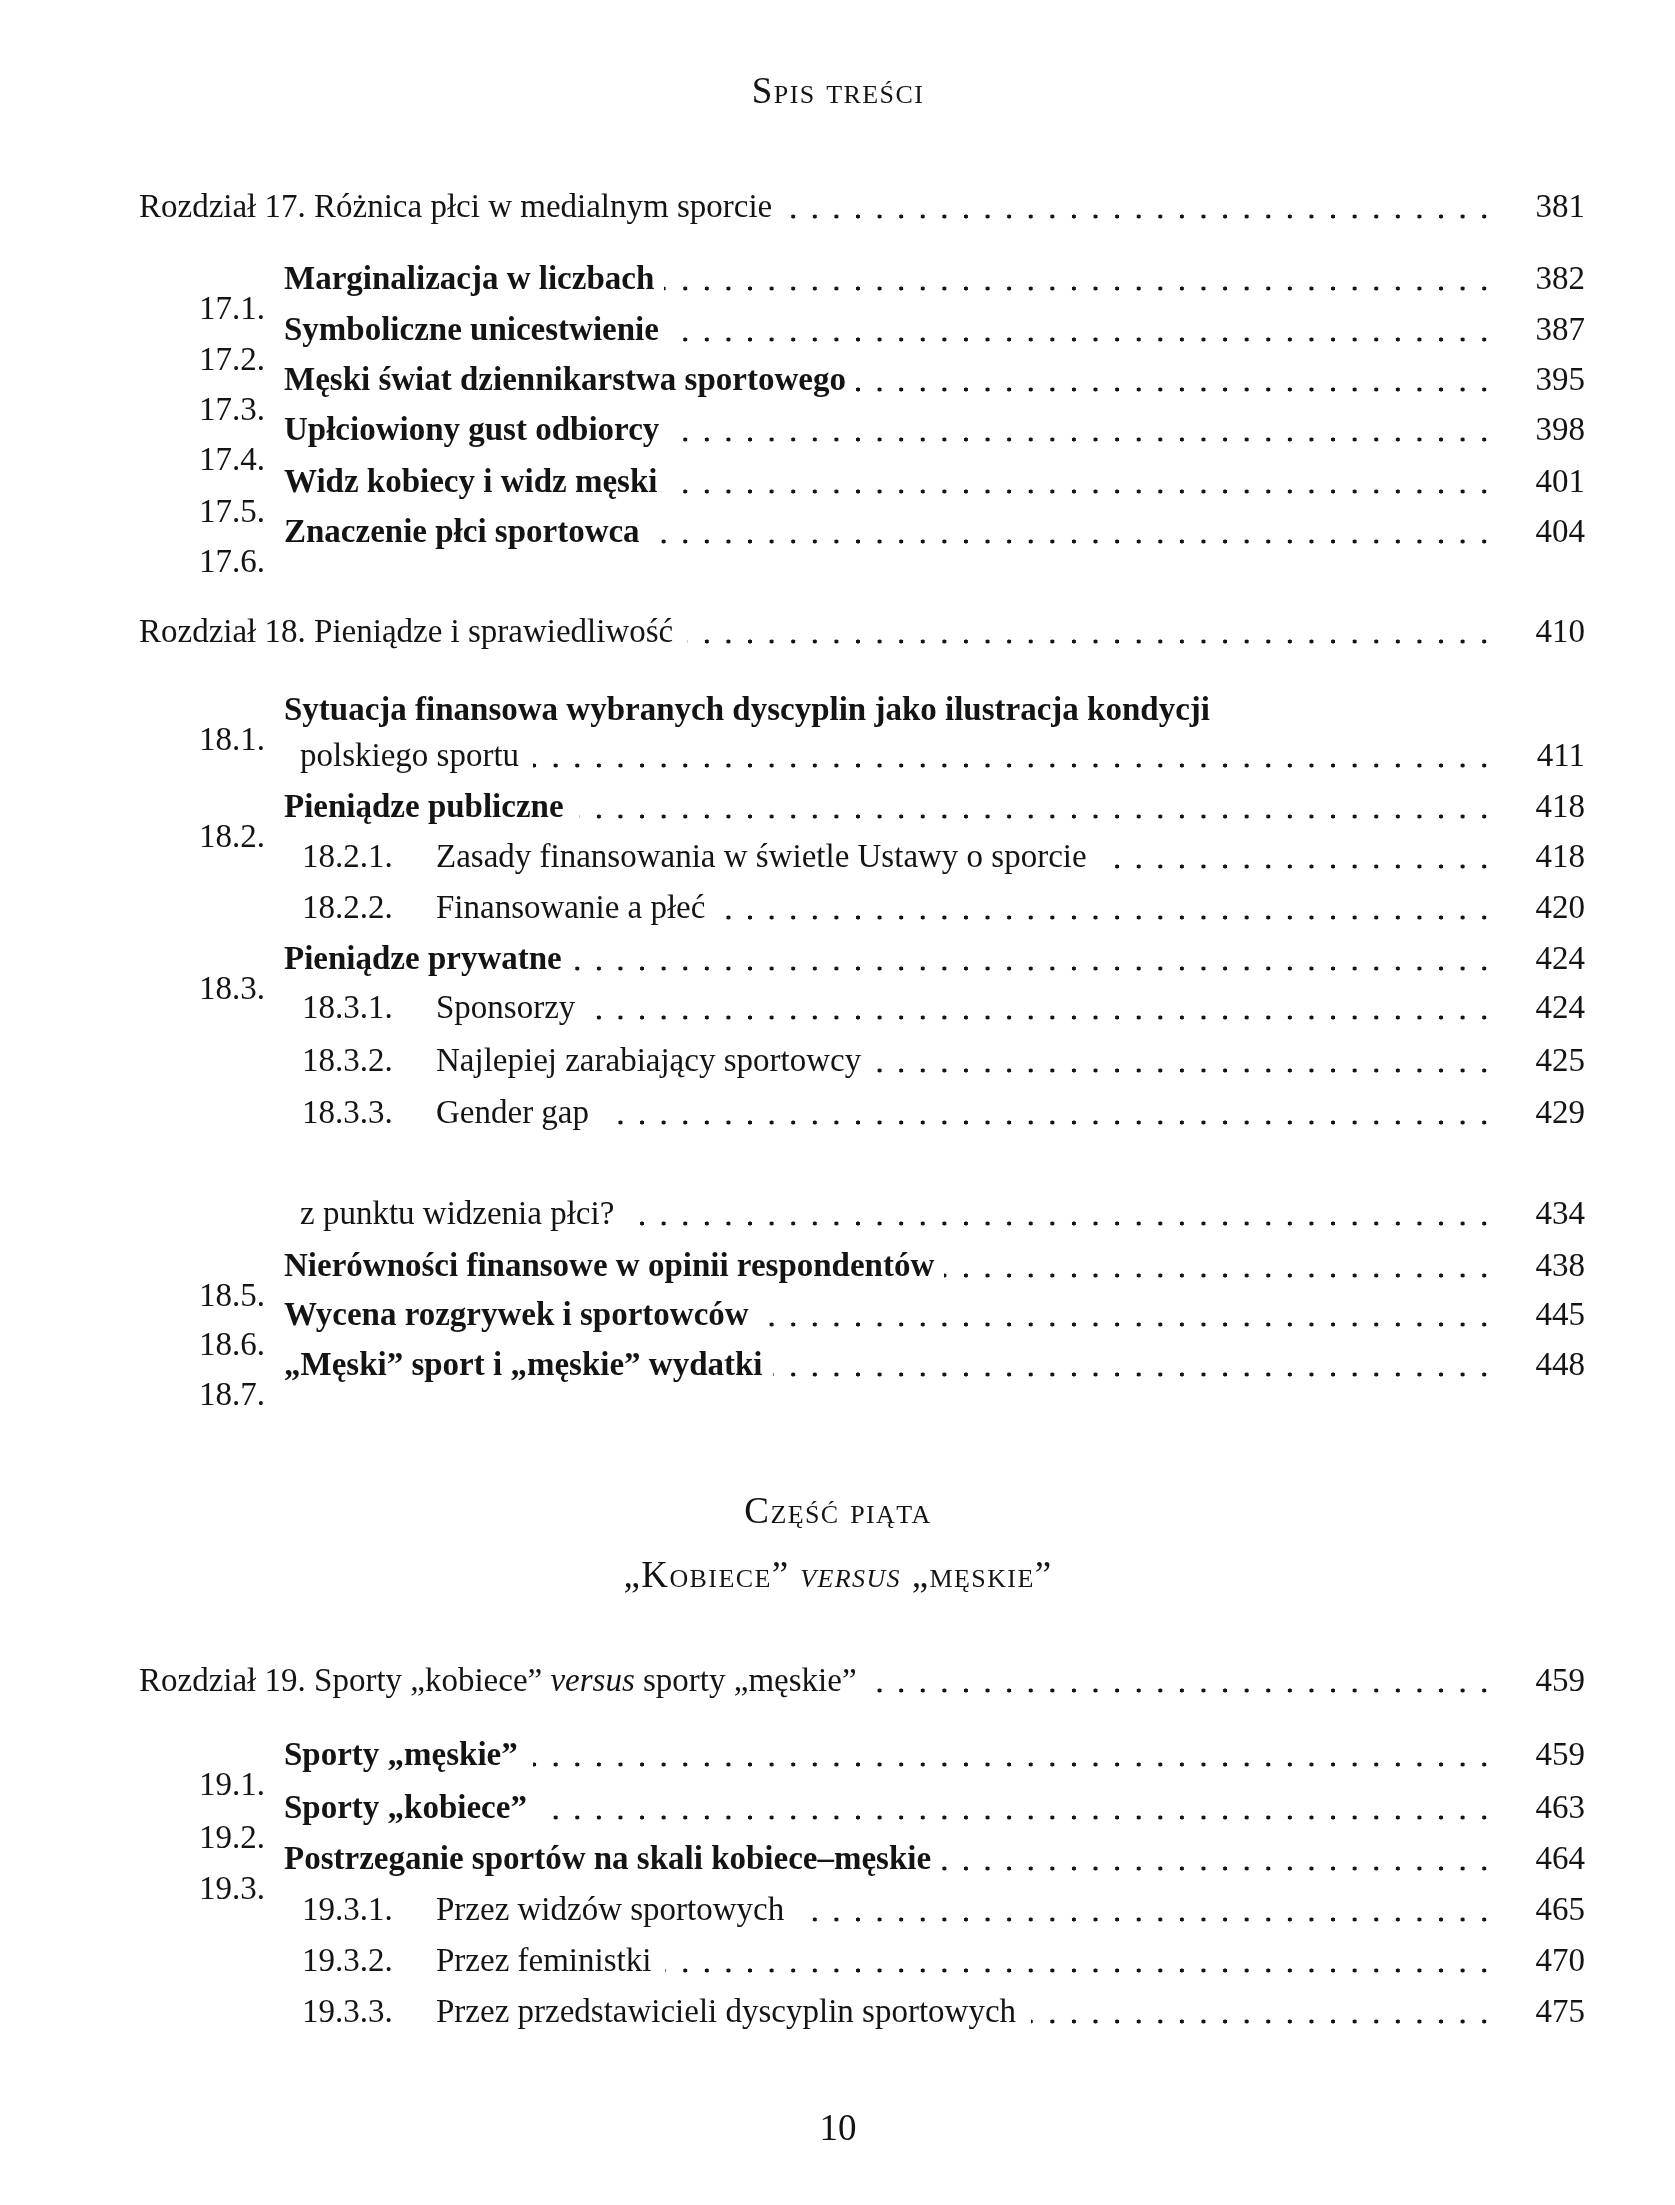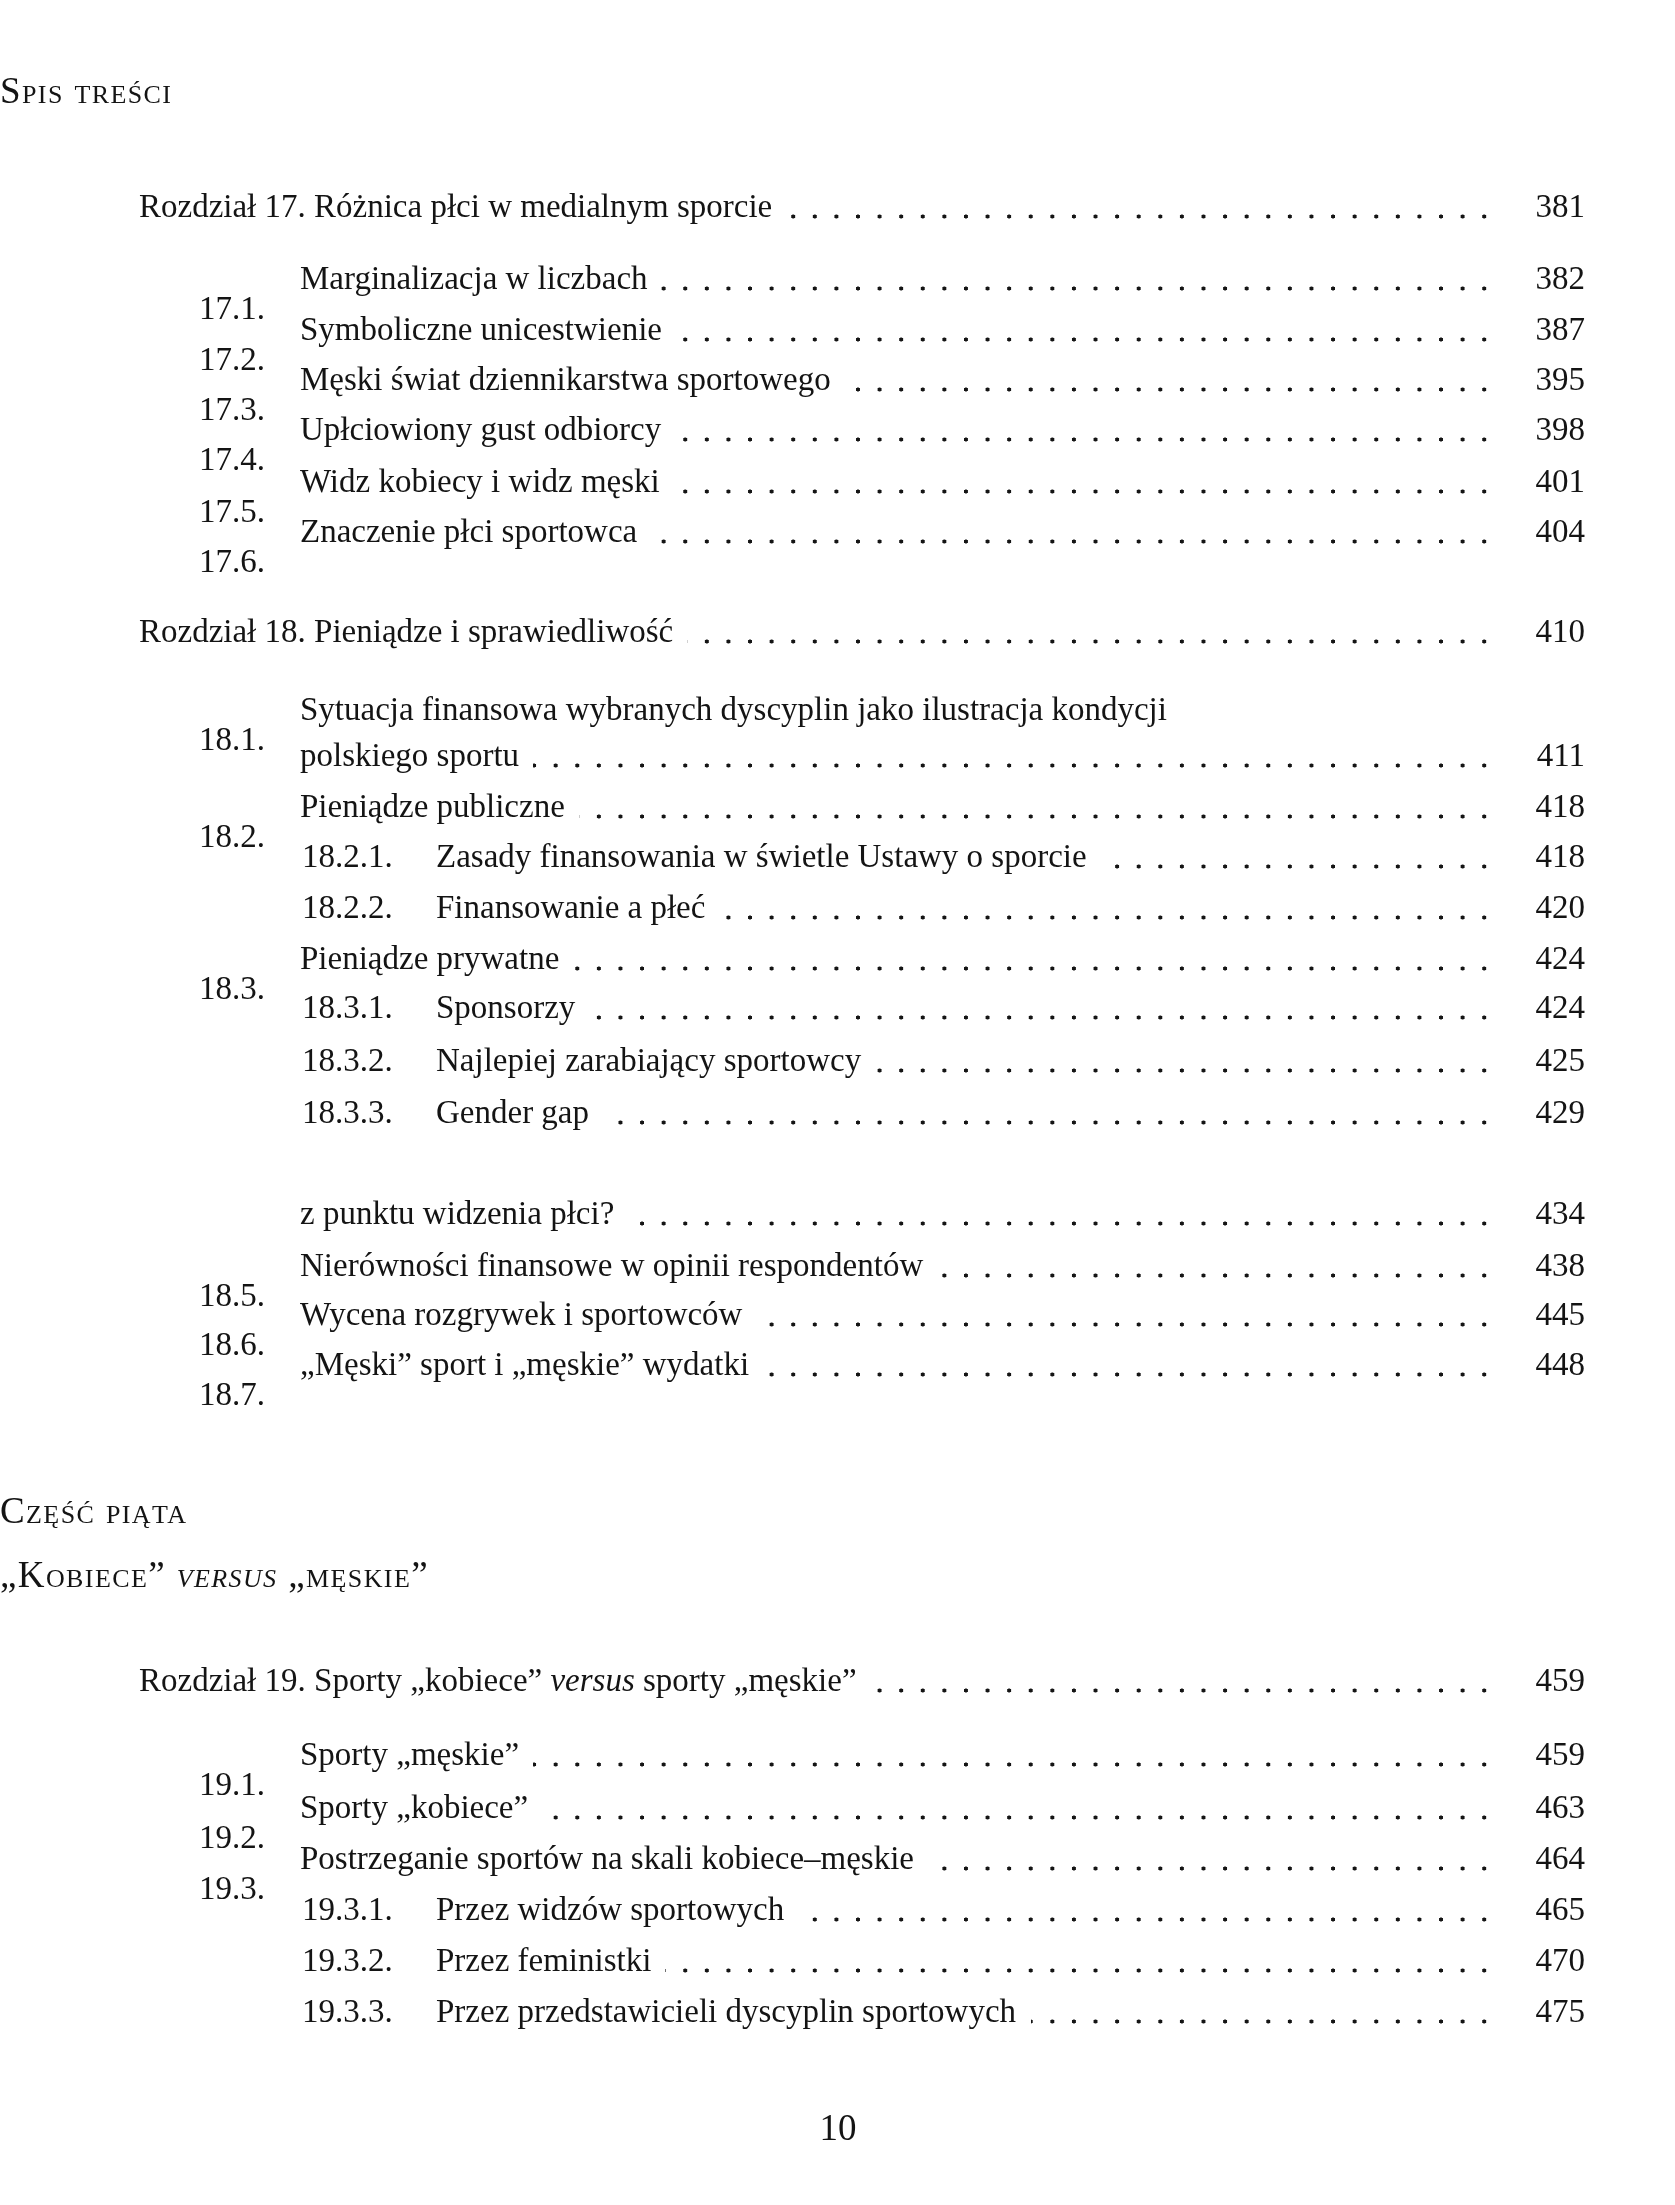--- a/index.html
+++ b/index.html
@@ -1,39 +1,39 @@
 <!DOCTYPE html>
 <html style="font-size:11.5px"><head>
 <meta charset="utf-8">
 <style>
   html, body { margin: 0; padding: 0; background: #ffffff; }
   body { width: 1676px; height: 2205px; position: relative; overflow: hidden;
          font-family: "Liberation Serif", "DejaVu Serif", serif; color: #141414; }
   .page { position: absolute; left: 0; top: 0; width: 1676px; height: 2205px; background: #ffffff; }
 
-  .heading { position: absolute; left: 0; width: 1676px; text-align: left; line-height: 1; }
+  .heading { position: absolute; left: 0; width: 1676px; text-align: center; line-height: 1; }
   .sc { font-variant: small-caps; letter-spacing: 1.4px; }
   .h-title { top: 72px; font-size: 37px; }
   .h-part { top: 1492px; font-size: 37px; }
   .h-part2 { top: 1556px; font-size: 37px; }
   .h-part2 .it { font-style: italic; }
 
   .row { position: absolute; left: 0; width: 1676px; height: 43px; font-size: 33px; line-height: 43px; }
   .row .num { position: absolute; white-space: nowrap; }
   .row .ttl { position: absolute; white-space: nowrap; background: #ffffff; padding-right: 10px; z-index: 2; }
   .row .ttl .it { font-style: italic; }
   .row .leader { position: absolute; right: 181px; height: 43px; z-index: 1;
                  background-image: radial-gradient(circle, #141414 1.9px, transparent 2.2px);
                  background-size: 21.6px 43px; background-position: right 0 top 10px; background-repeat: repeat-x; }
   .row .pg { position: absolute; right: 91px; text-align: right; width: 79px; white-space: nowrap; }
 
   
   .lvl0 .ttl { left: 139px; }
   .lvl1 .num { left: 199px; margin-top: 30px; }
-  .lvl1 .ttl { left: 300px; }
+  .lvl1 .ttl { left: 284px; font-weight: bold; }
   .lvl2 .num { left: 302px; }
   .lvl2 .ttl { left: 436px; }
   .lvl1c .ttl { left: 300px; }
 
   .folio { position: absolute; left: 0; width: 1676px; text-align: center; top: 2106px; font-size: 37px; line-height: 43px; }
 </style>
 </head>
 <body>
 
 <div class="page">

